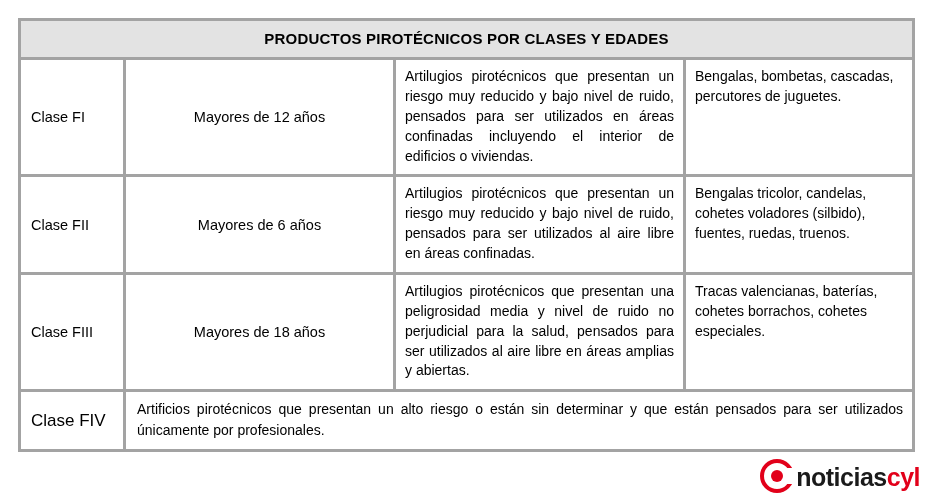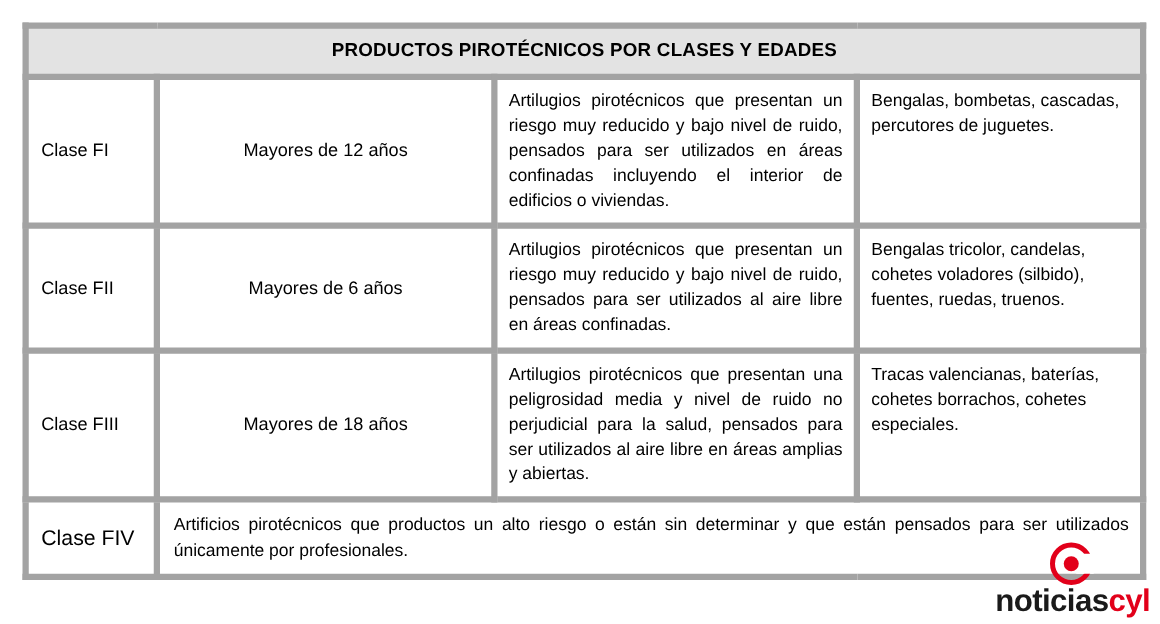--- a/index.html
+++ b/index.html
@@ -25,21 +25,21 @@
   table.pyro {
     position: absolute;
     left: 18px;
     top: 18px;
     width: 894px;
     border-collapse: collapse;
     table-layout: fixed;
     background: #ffffff;
   }
   table.pyro td, table.pyro th {
-    border: 5px solid #a3a3a3;
+    border: 3px solid #a3a3a3;
     padding: 0;
     vertical-align: top;
   }
   .title-cell {
     background: #e3e3e3;
     text-align: center;
     font-weight: bold;
     font-size: 15px;
     letter-spacing: 0.2px;
     padding: 9px 4px 10px 4px !important;
@@ -98,21 +98,20 @@
 
   
   .watermark {
     position: absolute;
     right: 8px;
     bottom: 6px;
     display: flex;
     align-items: center;
     font-family: "Liberation Sans", sans-serif;
     pointer-events: none;
-    flex-direction: column;
   }
   .wm-mark {
     position: relative;
     width: 34px;
     height: 34px;
     margin-right: 2px;
   }
   .wm-ring {
     position: absolute;
     left: 0;
@@ -186,21 +185,21 @@
 
       <tr>
         <td class="cell-clase">Clase FIII</td>
         <td class="cell-edad">Mayores de 18 años</td>
         <td class="cell-desc">Artilugios pirotécnicos que presentan una peligrosidad media y nivel de ruido no perjudicial para la salud, pensados para ser utilizados al aire libre en áreas amplias y abiertas.</td>
         <td class="cell-ejem">Tracas valencianas, baterías, cohetes borrachos, cohetes especiales.</td>
       </tr>
 
       <tr>
         <td class="row-fiv-clase">Clase FIV</td>
-        <td class="cell-last-desc" colspan="3">Artificios pirotécnicos que productos un alto riesgo o están sin determinar y que están pensados para ser utilizados únicamente por profesionales.</td>
+        <td class="cell-last-desc" colspan="3">Artificios pirotécnicos que presentan un alto riesgo o están sin determinar y que están pensados para ser utilizados únicamente por profesionales.</td>
       </tr>
     </tbody>
   </table>
 
   <div class="watermark">
     <span class="wm-mark">
       <span class="wm-ring"></span>
       <span class="wm-notch"></span>
       <span class="wm-dot"></span>
     </span>

